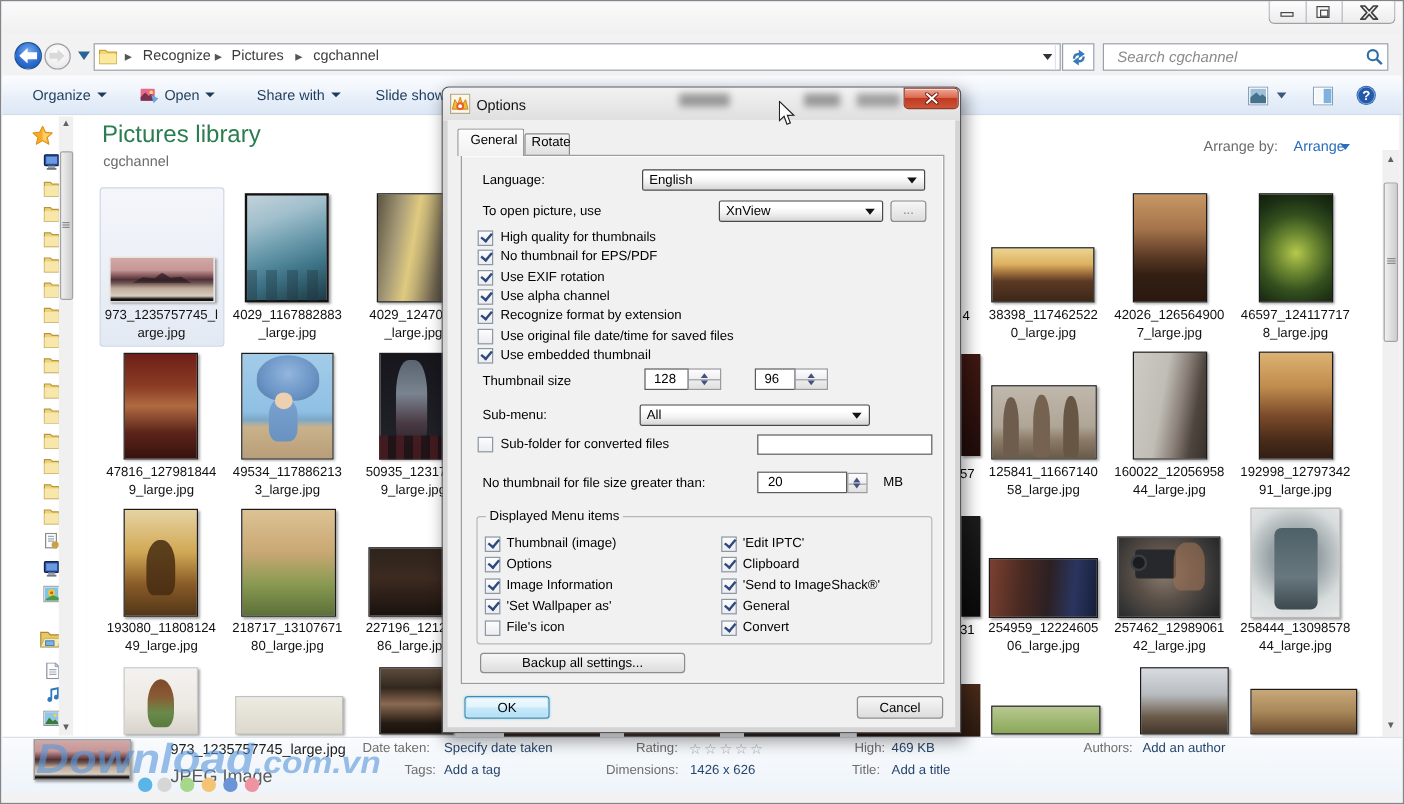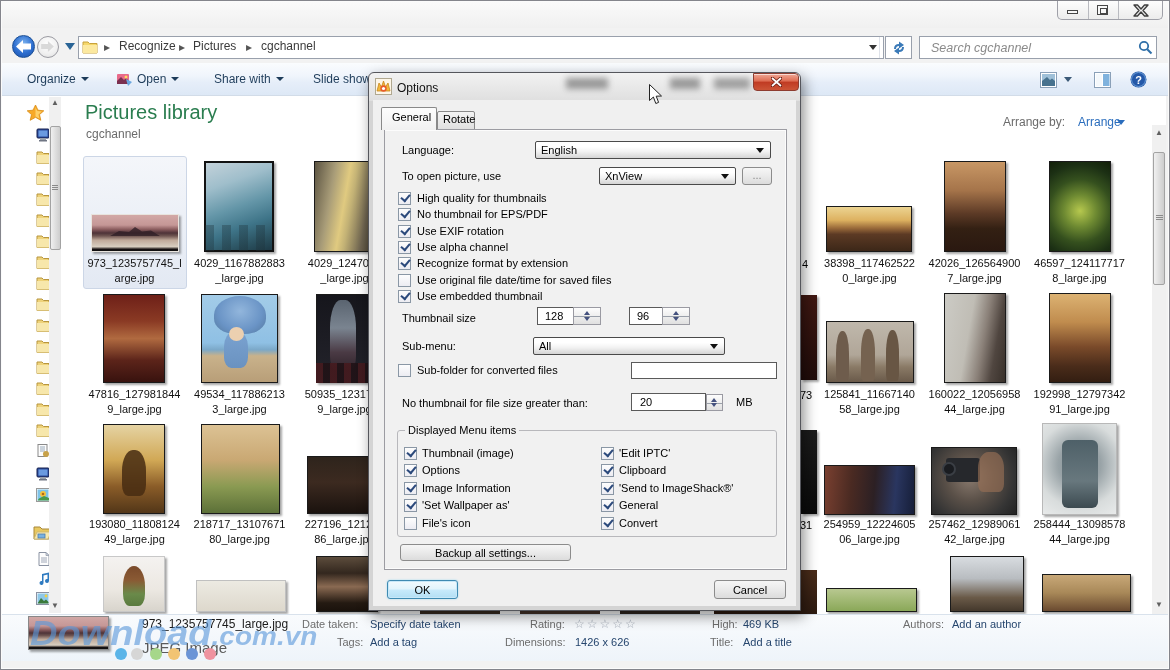--- a/index.html
+++ b/index.html
@@ -334,21 +334,21 @@
 <div class="lbl" style="left:817px;top:387px">125841_11667140<br>58_large.jpg</div>
 <div class="lbl" style="left:922px;top:387px">160022_12056958<br>44_large.jpg</div>
 <div class="lbl" style="left:1027px;top:387px">192998_12797342<br>91_large.jpg</div>
 <div class="lbl" style="left:82px;top:517px">193080_11808124<br>49_large.jpg</div>
 <div class="lbl" style="left:187px;top:517px">218717_13107671<br>80_large.jpg</div>
 <div class="lbl" style="left:292px;top:517px">227196_121286<br>86_large.jpg</div>
 <div class="lbl" style="left:817px;top:517px">254959_12224605<br>06_large.jpg</div>
 <div class="lbl" style="left:922px;top:517px">257462_12989061<br>42_large.jpg</div>
 <div class="lbl" style="left:1027px;top:517px">258444_13098578<br>44_large.jpg</div>
 <div class="abs" style="left:802px;top:258px;font-size:11px">4</div>
-<div class="abs" style="left:800px;top:389px;font-size:11px">73</div>
+<div class="abs" style="left:800px;top:389px;font-size:11px">57</div>
 <div class="abs" style="left:800px;top:519px;font-size:11px">31</div>
 <div class="thumb" style="left:420px;top:556px;width:80px;height:58px;background:#3a2c22;border:0;box-shadow:none"></div>
 <div class="thumb" style="left:520px;top:556px;width:80px;height:58px;background:#46342a;border:0;box-shadow:none"></div>
 <div class="thumb" style="left:620px;top:556px;width:80px;height:58px;background:#302620;border:0;box-shadow:none"></div>
 <div class="abs sbtrack" style="left:1152px;top:125px;width:14px;height:489px"></div>
 <div class="abs sbarrow" style="left:1152px;top:128px;width:14px">▲</div>
 <div class="abs sbthumb" style="left:1153px;top:152px;width:12px;height:133px"></div>
 <div class="abs" style="left:1156px;top:215px;width:7px;height:1px;background:#8a8a8a;box-shadow:0 2px 0 #8a8a8a, 0 4px 0 #8a8a8a"></div>
 <div class="abs sbarrow" style="left:1152px;top:600px;width:14px">▼</div>
 <div class="abs" id="details"></div>

